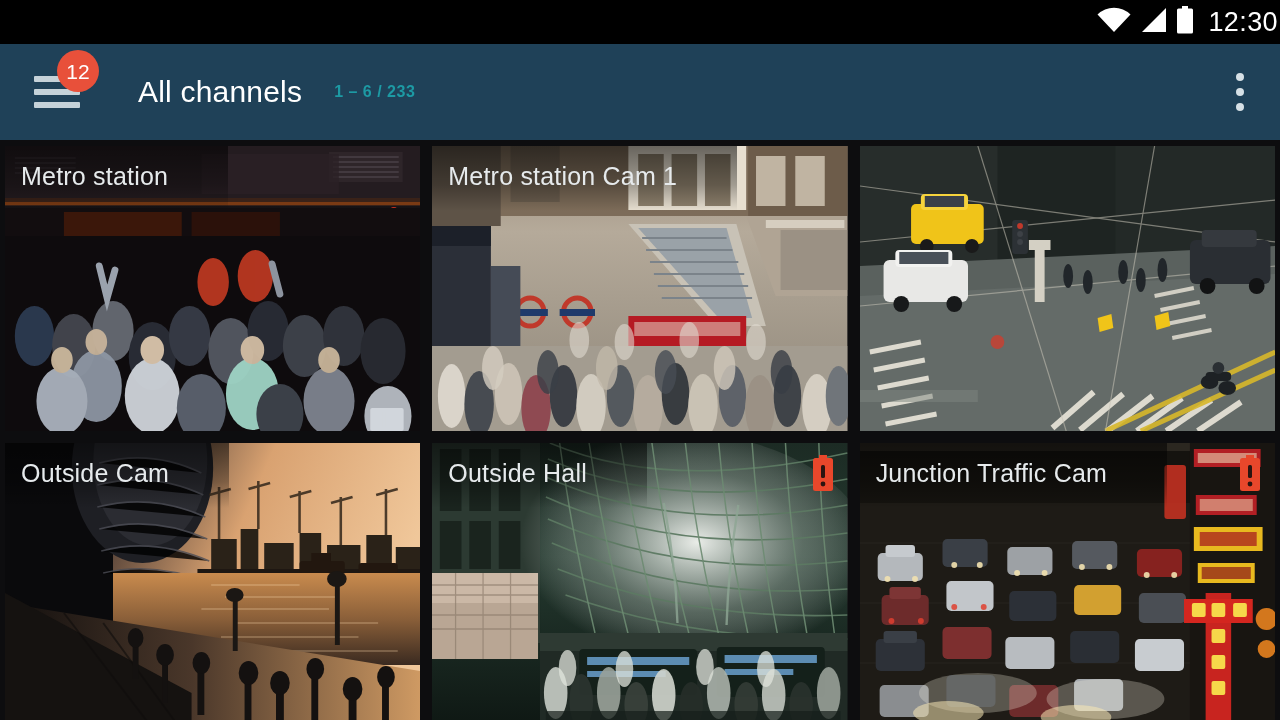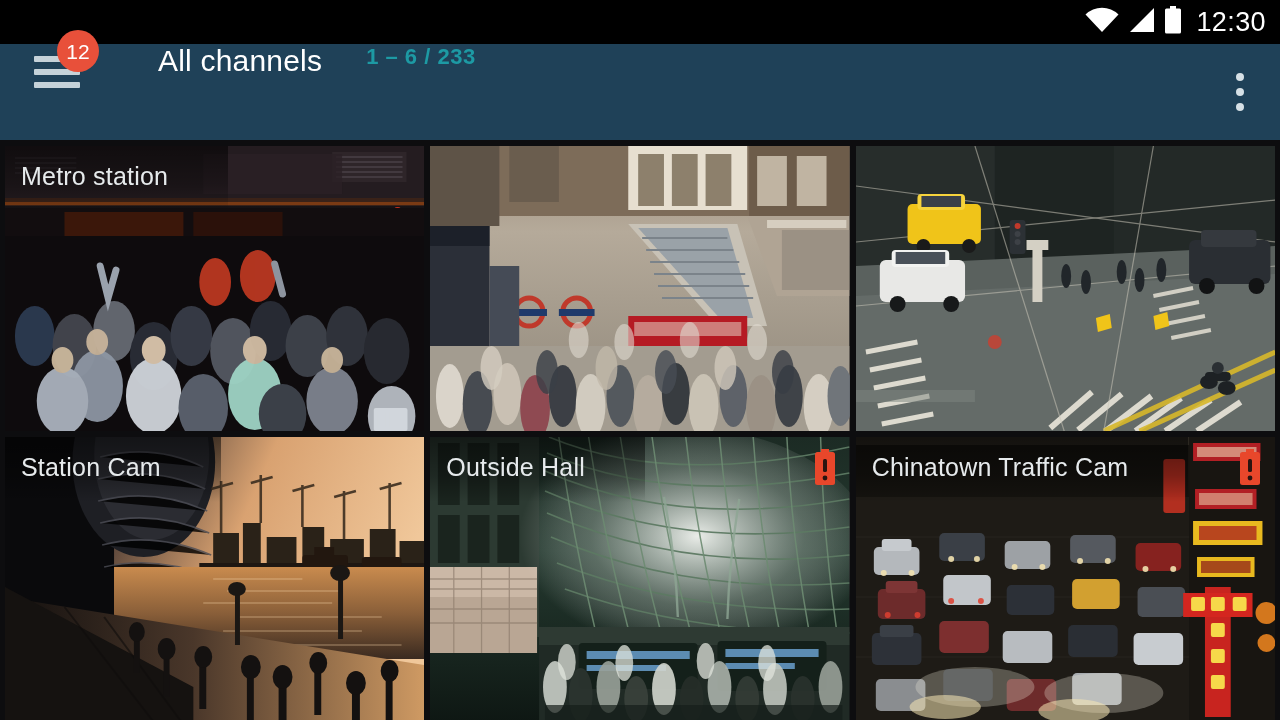--- a/index.html
+++ b/index.html
@@ -15,21 +15,21 @@
     -webkit-font-smoothing: antialiased;
   }
 
   
   .statusbar {
     height: 44px;
     background: #000000;
     display: flex;
     align-items: center;
     justify-content: flex-end;
-    padding-right: 14px;
+    padding-right: 2px;
     box-sizing: border-box;
   }
   .status-icons {
     display: flex;
     align-items: center;
     gap: 9px;
   }
   .icon-wifi { display: block; }
   .icon-signal { display: block; }
   .icon-battery { display: block; }
@@ -40,25 +40,25 @@
     letter-spacing: 0.4px;
     margin-left: 14px;
     line-height: 1;
   }
 
   
   .appbar {
     height: 96px;
     background: #1f4158;
     display: flex;
+    align-items: center;
     position: relative;
     box-sizing: border-box;
     padding-left: 34px;
     padding-right: 22px;
-    gap: 20px;
   }
   .menu-button {
     position: relative;
     width: 60px;
     height: 56px;
     display: flex;
     flex-direction: column;
     justify-content: center;
     gap: 7px;
     cursor: pointer;
@@ -91,23 +91,23 @@
   .appbar-title {
     color: #ffffff;
     font-size: 30px;
     font-weight: 400;
     margin-left: 44px;
     letter-spacing: 0.2px;
     white-space: nowrap;
   }
   .appbar-pagination {
     color: #1d9aa4;
-    font-size: 22px;
+    font-size: 16px;
     font-weight: 700;
-    margin-left: 24px;
+    margin-left: 32px;
     letter-spacing: 0.5px;
     white-space: nowrap;
   }
   .overflow-button {
     position: absolute;
     right: 18px;
     top: 50%;
     transform: translateY(-50%);
     width: 44px;
     height: 56px;
@@ -125,21 +125,21 @@
     background: #d6e0e6;
   }
 
   
   .grid {
     position: relative;
     padding: 6px 5px 0 5px;
     display: grid;
     grid-template-columns: repeat(3, 1fr);
     grid-auto-rows: 285px;
-    gap: 6px;
+    gap: 12px;
     box-sizing: border-box;
     background: #0d0d0f;
     height: 580px;
   }
   .tile {
     position: relative;
     overflow: hidden;
     background: #141416;
     cursor: pointer;
   }
@@ -364,20 +364,21 @@
         <ellipse cx="298" cy="222" rx="11" ry="22" fill="#d0c8bb"></ellipse>
         <ellipse cx="356" cy="226" rx="11" ry="22" fill="#383d45"></ellipse>
       </g>
       <g opacity="0.6" fill="#e0dad0">
         <ellipse cx="150" cy="194" rx="10" ry="18"></ellipse>
         <ellipse cx="196" cy="196" rx="10" ry="18"></ellipse>
         <ellipse cx="262" cy="194" rx="10" ry="18"></ellipse>
         <ellipse cx="330" cy="196" rx="10" ry="18"></ellipse>
       </g>
     </svg>
+    <div class="tile-label">Metro station Cam 1</div>
   </div>
 
   <div class="tile">
     <svg class="tile-canvas" viewBox="0 0 423 285" preserveAspectRatio="none">
       <rect width="423" height="285" fill="#4a4f4d"></rect>
       <rect x="0" y="0" width="423" height="120" fill="#1e2422"></rect>
       <rect x="0" y="0" width="140" height="120" fill="#272d2b"></rect>
       <rect x="260" y="0" width="163" height="110" fill="#232927"></rect>
       <polygon points="0,120 423,100 423,285 0,285" fill="#5a615e"></polygon>
       <polygon points="0,150 423,128 423,285 0,285" fill="#646b68"></polygon>
@@ -557,21 +558,21 @@
         <rect x="130" y="200" width="6" height="36"></rect>
         <ellipse cx="133" cy="195" rx="8" ry="10"></ellipse>
       </g>
       <g fill="#1b1714">
         <rect x="336" y="140" width="5" height="62"></rect>
         <ellipse cx="338" cy="136" rx="10" ry="8"></ellipse>
         <rect x="232" y="156" width="5" height="52"></rect>
         <ellipse cx="234" cy="152" rx="9" ry="7"></ellipse>
       </g>
     </svg>
-    <div class="tile-label">Station Cam</div>
+    <div class="tile-label">Outside Cam</div>
   </div>
 
   <div class="tile">
     <svg class="tile-canvas" viewBox="0 0 423 285" preserveAspectRatio="none">
       <defs>
         <linearGradient id="t5bg" x1="0" y1="0" x2="0" y2="1">
           <stop offset="0%" stop-color="#1c2b24"></stop>
           <stop offset="40%" stop-color="#253a30"></stop>
           <stop offset="100%" stop-color="#0e1713"></stop>
         </linearGradient>
@@ -774,21 +775,21 @@
       </g>
       <g fill="#f4f0e0" opacity="0.28">
         <ellipse cx="120" cy="250" rx="60" ry="20"></ellipse>
         <ellipse cx="250" cy="256" rx="60" ry="20"></ellipse>
       </g>
       <g fill="#f8e8b4" opacity="0.55">
         <ellipse cx="90" cy="270" rx="36" ry="12"></ellipse>
         <ellipse cx="220" cy="274" rx="36" ry="12"></ellipse>
       </g>
     </svg>
-    <div class="tile-label">Chinatown Traffic Cam</div>
+    <div class="tile-label">Junction Traffic Cam</div>
     <span class="tile-alert">
       <svg width="22" height="36" viewBox="0 0 22 36">
         <rect x="7" y="0" width="8" height="4" fill="#e8472b"></rect>
         <rect x="1" y="3" width="20" height="33" rx="2.5" fill="#e8472b"></rect>
         <rect x="9" y="10" width="4" height="13" rx="1.6" fill="#2a1410"></rect>
         <circle cx="11" cy="29" r="2.4" fill="#2a1410"></circle>
       </svg>
     </span>
   </div>
 

